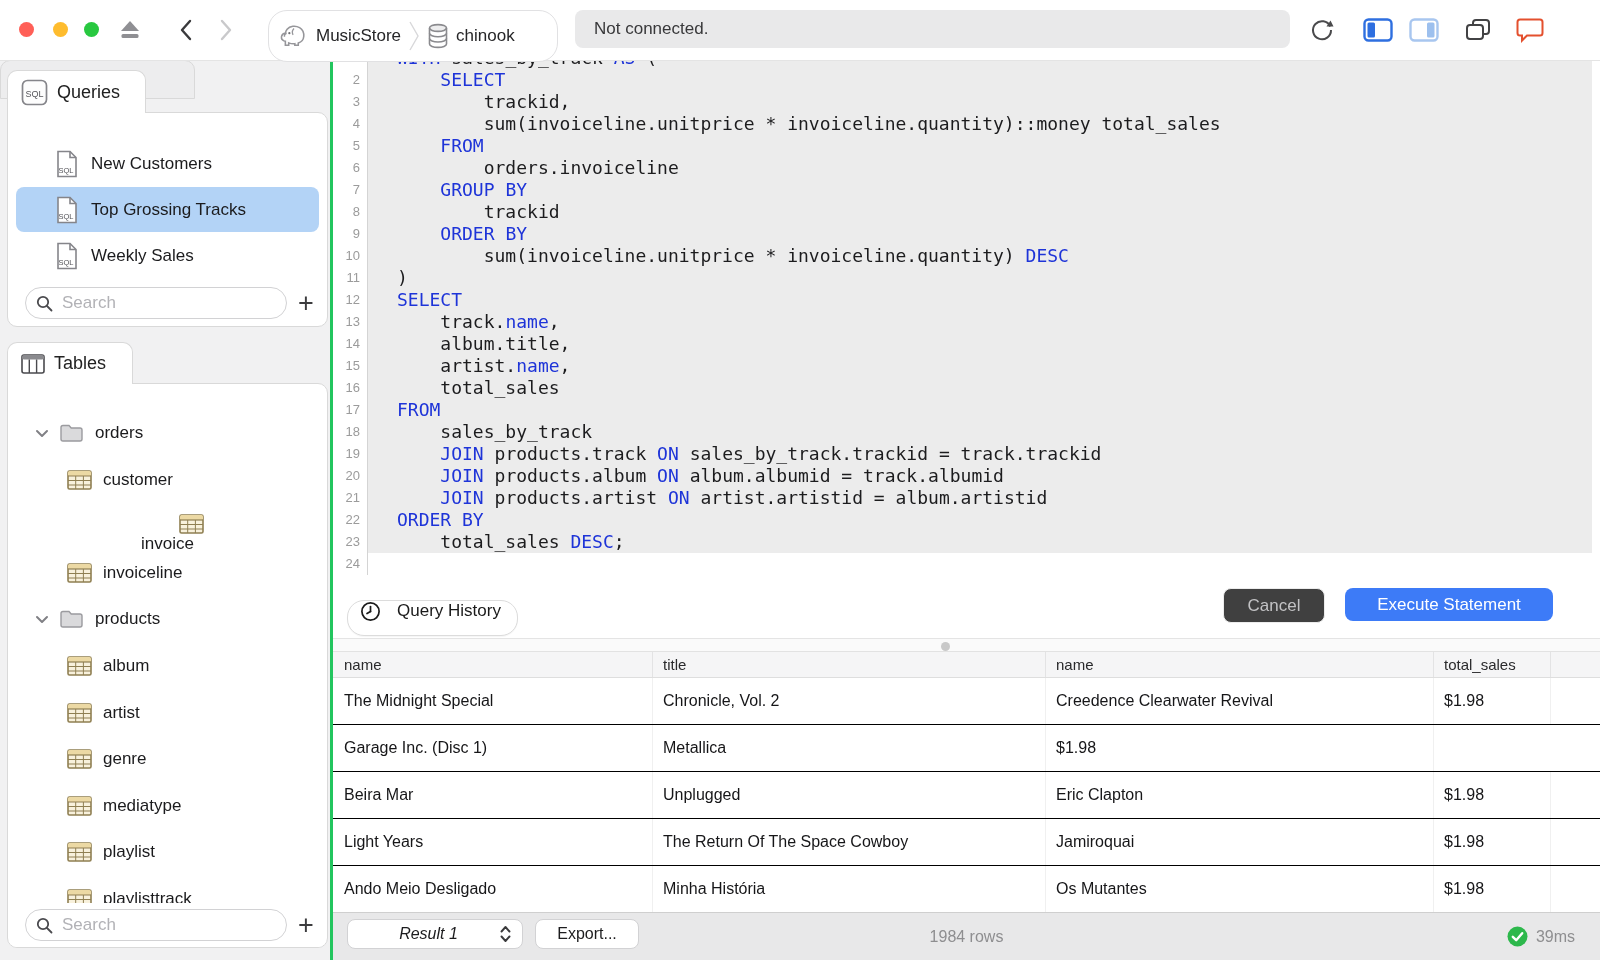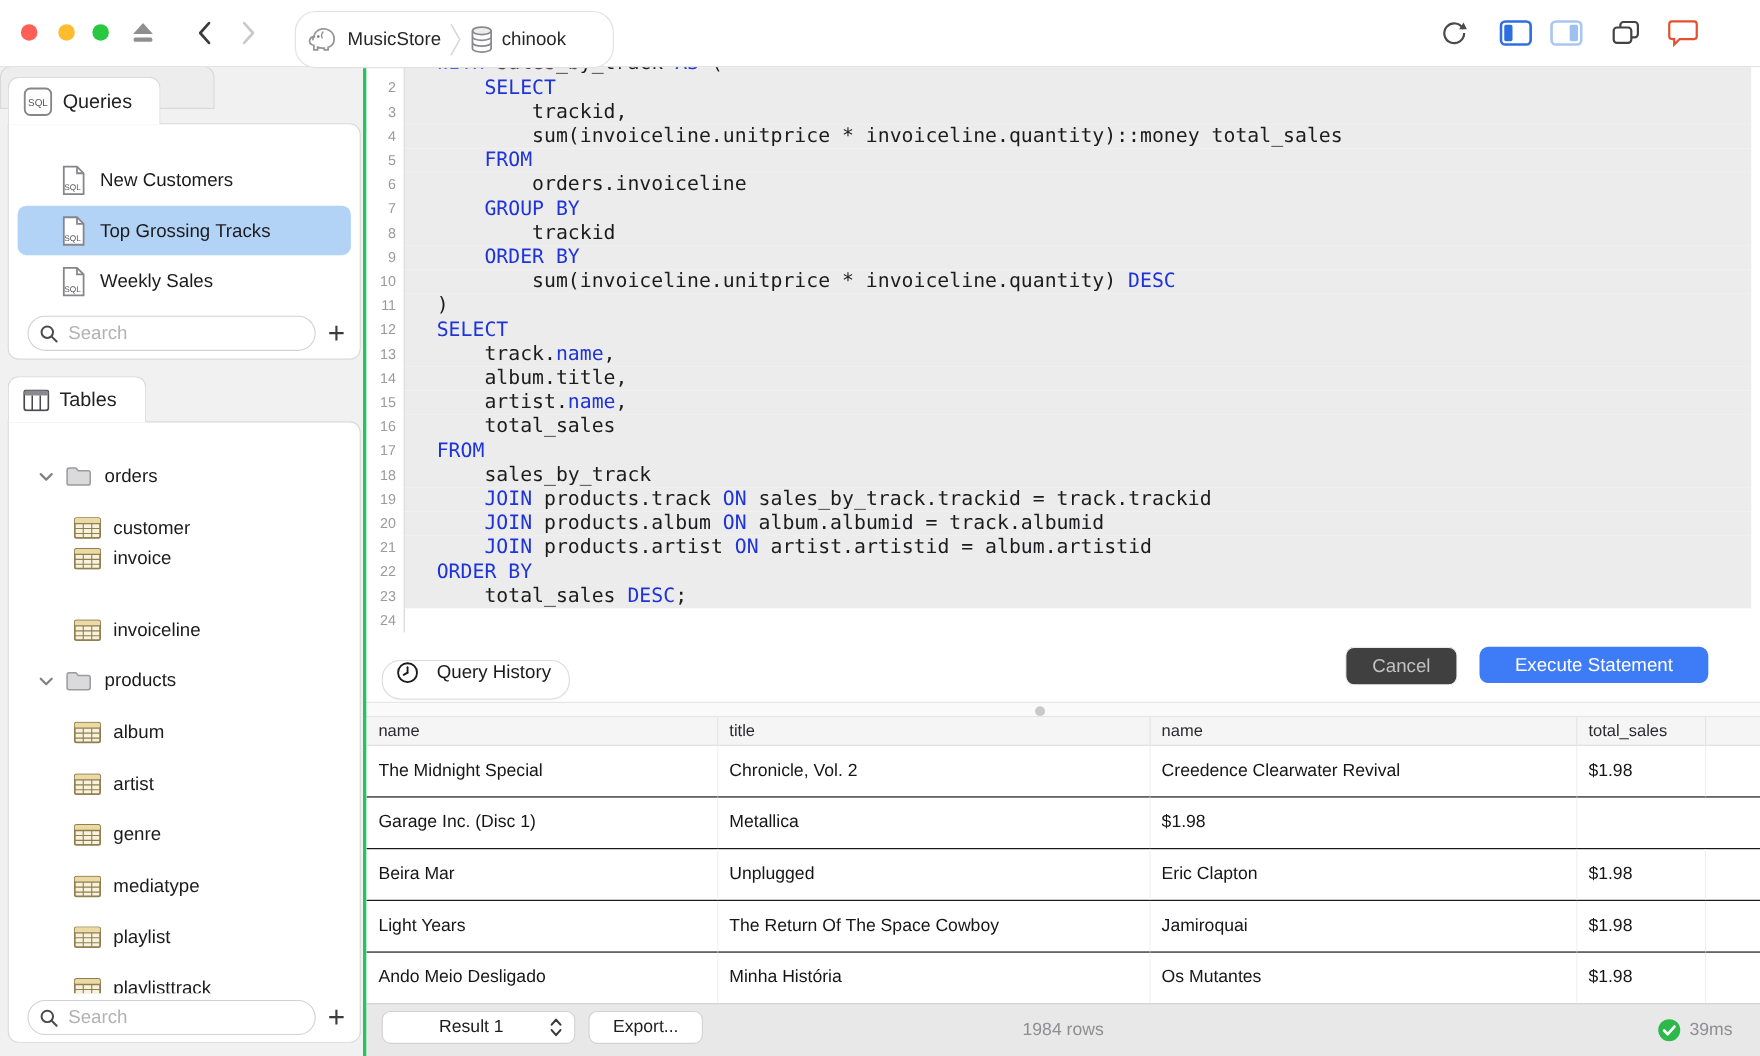--- a/index.html
+++ b/index.html
@@ -71,21 +71,21 @@
   #results-header{height:26px;background:#f5f5f6;border-bottom:1px solid #dedede;box-sizing:border-box;}
   #results-header .hcell{font-size:15px;color:#2a2a2c;line-height:25px;padding-left:10px;border-left:1px solid #e3e3e4;overflow:hidden;white-space:nowrap;}
   #results-header .hcell:first-child{border-left:none;padding-left:11px;}
   .drow{height:47px;border-bottom:1px solid #000000;box-sizing:border-box;}
   .drow .cell{font-size:16px;color:#161618;line-height:46px;padding-left:10px;border-left:1px solid #f0f0f0;overflow:hidden;white-space:nowrap;}
   .drow .cell:first-child{border-left:none;padding-left:11px;}
   
   #footer{position:absolute;left:333px;top:912px;width:1267px;height:48px;background:#e8e8e9;border-top:1px solid #cfcfcf;box-sizing:border-box;z-index:15;}
   .fpill{position:absolute;top:6px;height:30px;background:#fff;border:1px solid #d2d2d4;border-radius:8px;box-sizing:border-box;display:flex;align-items:center;justify-content:center;font-size:16px;color:#1c1c1e;}
   #result-select{left:14px;width:176px;padding:0 10px;}
-  #result-select .lbl{flex:1;text-align:center;}
+  #result-select .lbl{flex:1;text-align:center;font-style:italic;}
   #export-btn{left:202px;width:104px;}
   #rowcount{position:absolute;left:0;right:0;top:0;height:47px;display:flex;align-items:center;justify-content:center;font-size:16px;color:#8e8e90;pointer-events:none;}
   #elapsed-group{position:absolute;right:0;top:0;height:47px;display:flex;align-items:center;gap:8px;padding-right:25px;}
   #elapsed-group .ms{font-size:16px;color:#8e8e90;}
 </style>
 </head>
 <body>
 
 <div id="toolbar">
   <div class="tl" id="tl-red"></div>
@@ -127,20 +127,23 @@
       <svg width="22" height="26" viewBox="0 0 22 26">
         <ellipse cx="11" cy="5" rx="8.5" ry="3.4" fill="#ededee" stroke="#8a8a8e" stroke-width="1.6"></ellipse>
         <path d="M2.5,5 V21 c0,1.9 3.8,3.4 8.5,3.4 s8.5-1.5 8.5-3.4 V5" fill="none" stroke="#8a8a8e" stroke-width="1.6"></path>
         <path d="M2.5,10.3 c0,1.9 3.8,3.4 8.5,3.4 s8.5-1.5 8.5-3.4" fill="none" stroke="#8a8a8e" stroke-width="1.6"></path>
         <path d="M2.5,15.6 c0,1.9 3.8,3.4 8.5,3.4 s8.5-1.5 8.5-3.4" fill="none" stroke="#8a8a8e" stroke-width="1.6"></path>
       </svg>
       <span>chinook</span>
     </div>
   </div>
 
+  <div id="status-field">
+    <span>Not connected.</span>
+  </div>
 
   <div class="tbicon" id="refresh-btn">
     <svg width="26" height="26" viewBox="0 0 26 26">
       <path d="M21.2,9.5 A9,9 0 1 0 22,13" fill="none" stroke="#4a4a4c" stroke-width="2"></path>
       <polygon points="17.5,9.5 24.5,9.5 21.5,3.5" fill="#4a4a4c"></polygon>
     </svg>
   </div>
   <div class="tbicon" id="panel-left-btn">
     <svg width="30" height="24" viewBox="0 0 30 24">
       <rect x="1.5" y="1.5" width="27" height="21" rx="4" fill="#fff" stroke="#2e6fe0" stroke-width="2.4"></rect>
@@ -258,21 +261,21 @@
               <rect x="1" y="1" width="23" height="5" rx="1.5" fill="#ecd9a4"></rect>
               <line x1="1" y1="6" x2="24" y2="6" stroke="#8f7f52" stroke-width="1.2"></line>
               <line x1="1" y1="10.5" x2="24" y2="10.5" stroke="#8f7f52" stroke-width="1"></line>
               <line x1="1" y1="15" x2="24" y2="15" stroke="#8f7f52" stroke-width="1"></line>
               <line x1="8.7" y1="6" x2="8.7" y2="19" stroke="#8f7f52" stroke-width="1"></line>
               <line x1="16.4" y1="6" x2="16.4" y2="19" stroke="#8f7f52" stroke-width="1"></line>
             </svg>
           </span>
           <span>customer</span>
         </div>
-        <div class="trow table" style="top: 101px;">
+        <div class="trow table" style="top: 130px; flex-direction: column;">
           <span class="icon">
             <svg width="25" height="20" viewBox="0 0 25 20">
               <rect x="1" y="1" width="23" height="18" rx="1.5" fill="#f8f1dc" stroke="#8f7f52" stroke-width="1.6"></rect>
               <rect x="1" y="1" width="23" height="5" rx="1.5" fill="#ecd9a4"></rect>
               <line x1="1" y1="6" x2="24" y2="6" stroke="#8f7f52" stroke-width="1.2"></line>
               <line x1="1" y1="10.5" x2="24" y2="10.5" stroke="#8f7f52" stroke-width="1"></line>
               <line x1="1" y1="15" x2="24" y2="15" stroke="#8f7f52" stroke-width="1"></line>
               <line x1="8.7" y1="6" x2="8.7" y2="19" stroke="#8f7f52" stroke-width="1"></line>
               <line x1="16.4" y1="6" x2="16.4" y2="19" stroke="#8f7f52" stroke-width="1"></line>
             </svg>

